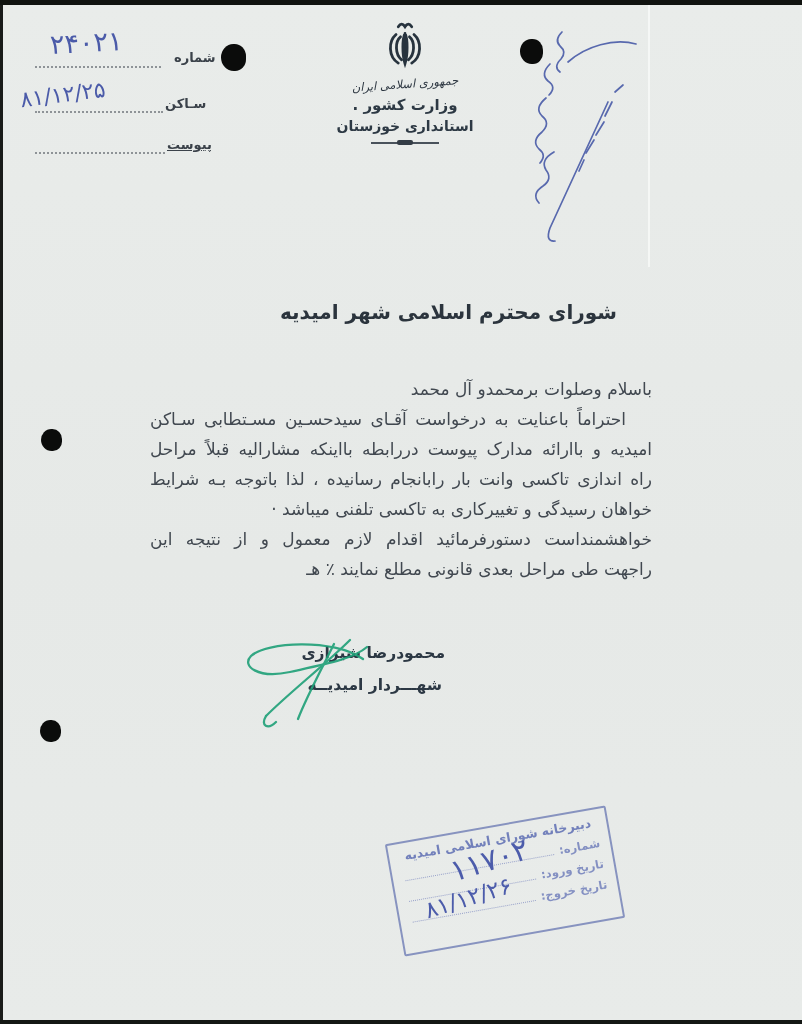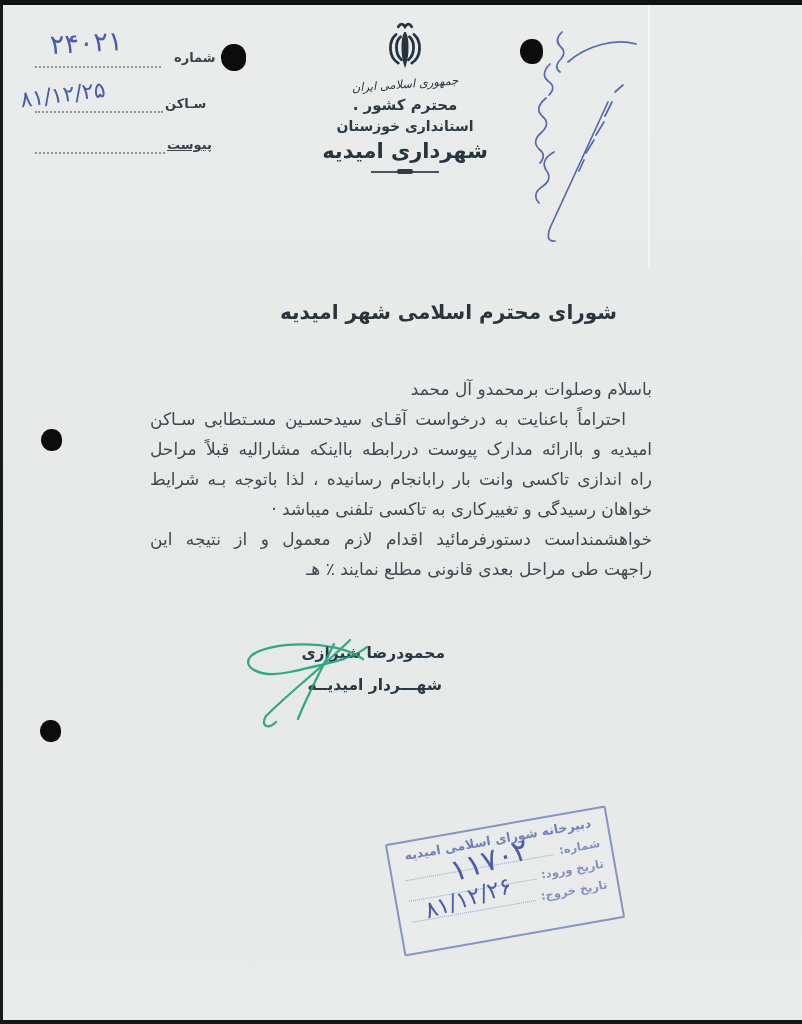--- a/index.html
+++ b/index.html
@@ -92,23 +92,22 @@
       <g fill="none" stroke="#27333e" stroke-width="5" stroke-linecap="round">
         <path d="M38,12 q6,-9 12,0 q6,-9 12,0"></path>
         <path d="M50,24 C45,34 45,62 50,78 C55,62 55,34 50,24" fill="#27333e"></path>
         <path d="M42,30 C32,38 32,62 44,71"></path>
         <path d="M34,26 C20,38 20,66 38,77"></path>
         <path d="M58,30 C68,38 68,62 56,71"></path>
         <path d="M66,26 C80,38 80,66 62,77"></path>
       </g>
     </svg>
     <span class="calligraphy">جمهوری اسلامی ایران</span>
-    <span class="ministry">محترم کشور .</span>
+    <span class="ministry">وزارت کشور .</span>
     <span class="province">استانداری خوزستان</span>
-    <span class="municipality">شهرداری امیدیه</span>
     <div class="hrule"></div>
   </div>
 
   <svg class="annotation" width="200" height="252" viewBox="0 0 200 252">
     <g fill="none" stroke="#4c5ea9" stroke-width="1.7" stroke-linecap="round" opacity="0.92">
       <path d="M58,46 C76,30 104,22 126,28"></path>
       <path d="M52,16 q-8,8 -2,14 q7,6 1,13 q-8,8 -1,13"></path>
       <path d="M40,48 q-10,10 -2,17 q9,6 1,14"></path>
       <path d="M36,82 q-12,10 -4,18 q9,7 0,16 q-11,9 -3,17 q8,6 1,14"></path>
       <path d="M105,76 l8,-7"></path>

